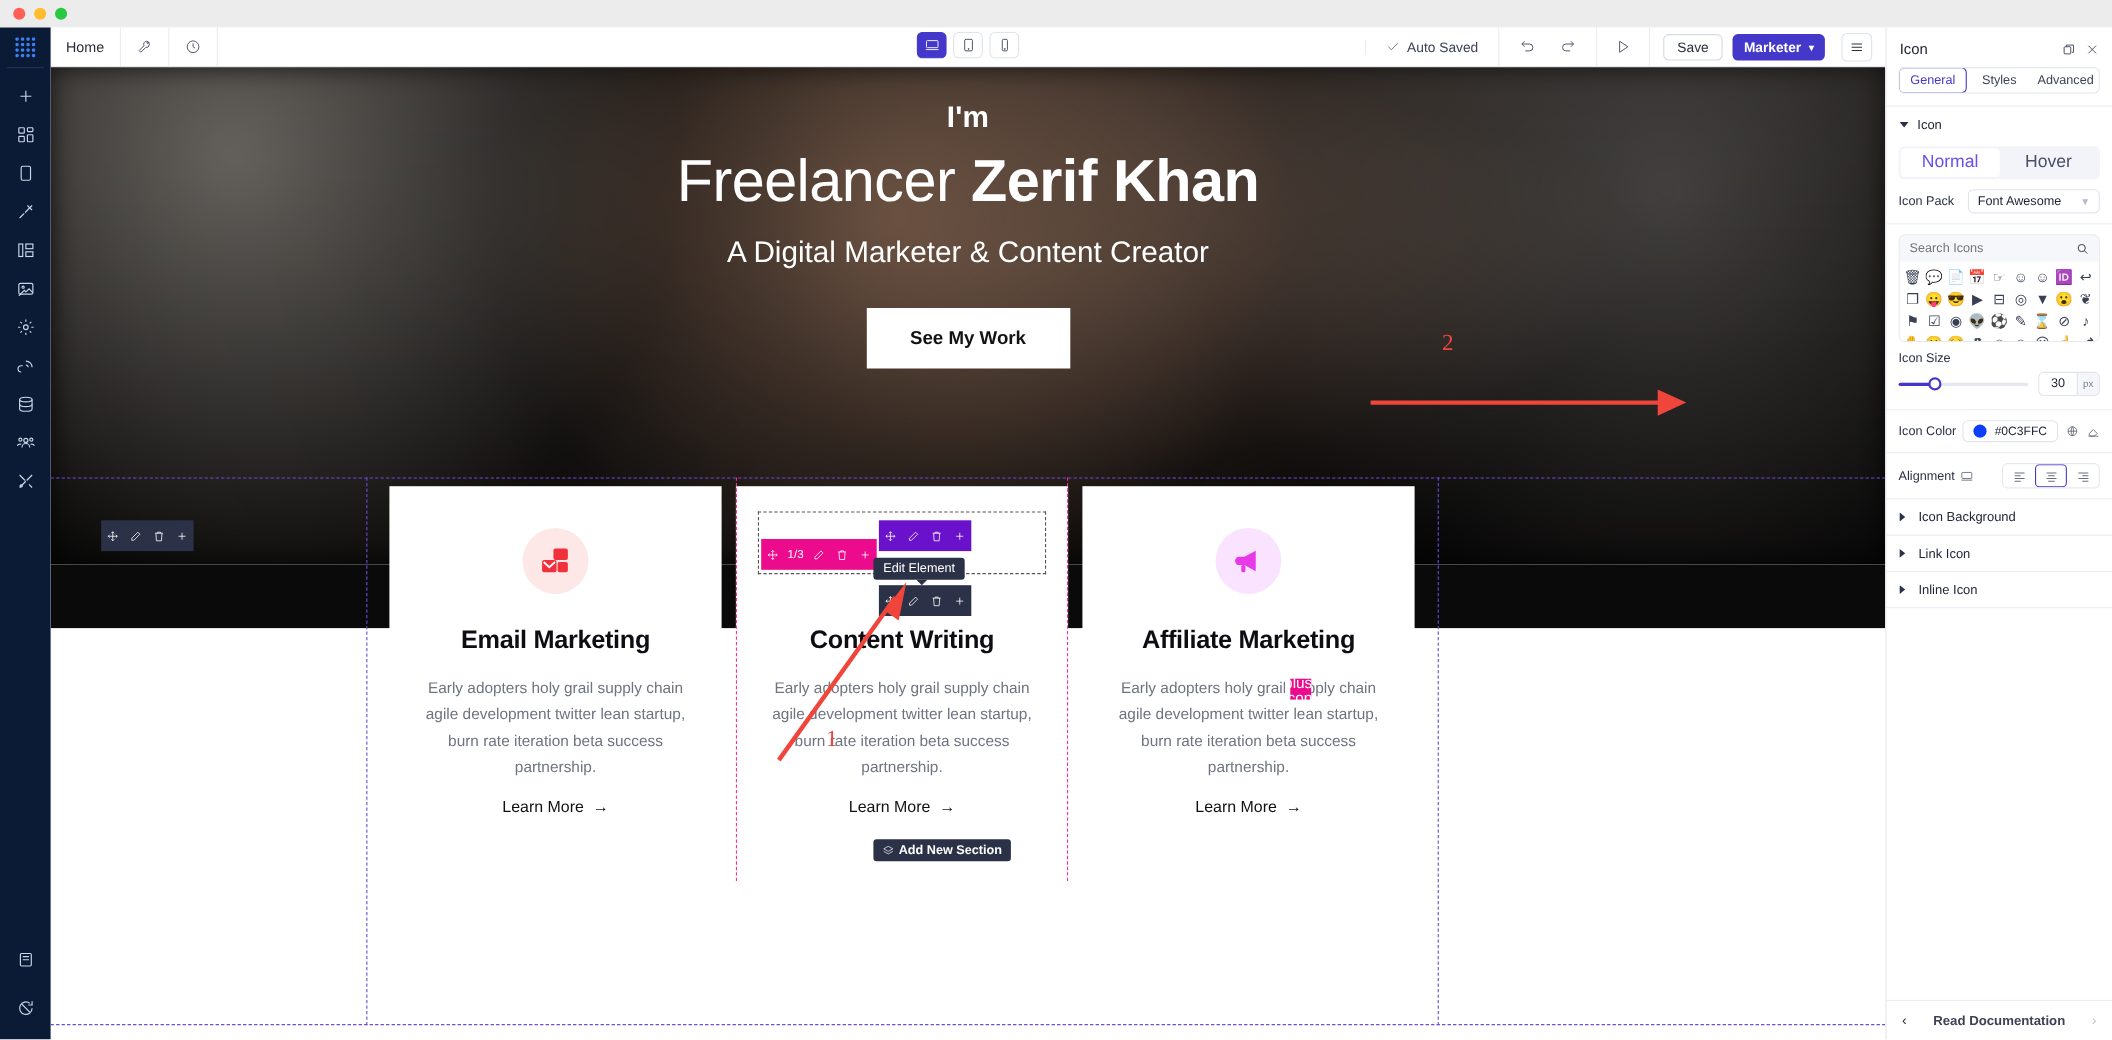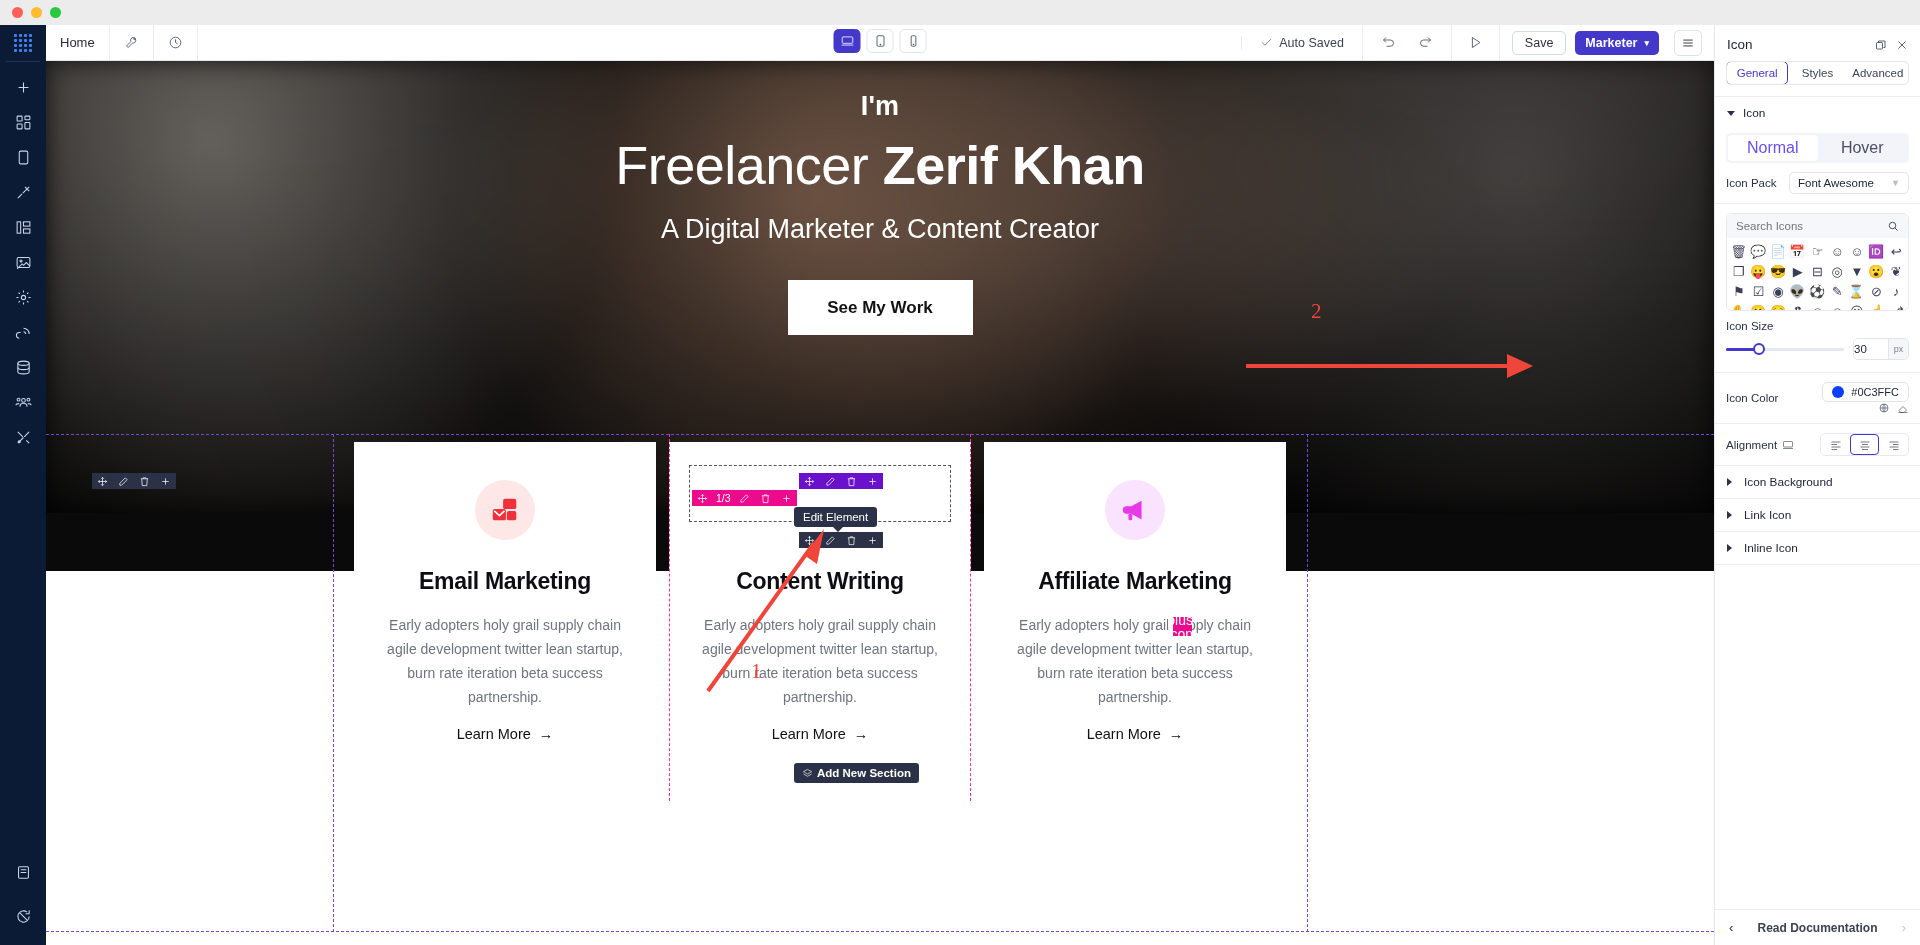--- a/index.html
+++ b/index.html
@@ -152,21 +152,21 @@
   .mid-col-border.r{ left:auto; right:0; }
 
   
   .plus-tab{
     position:absolute; width:19px; height:19px; background:#ec0b8c; color:#fff;
     display:flex; align-items:center; justify-content:center; font-size:14px; line-height:1; cursor:pointer;
     left:1127px; top:556px; z-index:25;
   }
 
   
-  .tbar{ position:absolute; display:flex; align-items:center; height:16px; z-index:26;justify-content:center; }
+  .tbar{ position:absolute; display:flex; align-items:center; height:28px; z-index:26;justify-content:center; }
   .tbar span{ display:flex; align-items:center; justify-content:center; width:21px; height:20px; cursor:pointer;}
   .tbar svg{ width:11px; height:11px; stroke:#fff; fill:none; stroke-width:1.6;}
   .tbar .lbl{ font-size:10.5px; color:#fff; width:auto; padding:0 3px;}
   .tb-dark{ background:#2b3247; }
   .tb-purple{ background:#6a11cb; }
   .tb-pink{ background:#ec0b8c; }
 
   .tb-section{ left:46px; top:412px; }
   .tb-purple-1{ left:753px; top:412px; }
   .tb-pink-1{ left:646px; top:429px; }
@@ -246,21 +246,21 @@
   }
   .icon-grid i{
     font-style:normal; font-size:13px; color:#3a4054; text-align:center; line-height:17px; cursor:pointer;
   }
 
   .slider-row{ display:flex; align-items:center; gap:9px; padding:4px 11px 0;}
   .track{ flex:1; height:3px; background:#e6e8f0; border-radius:2px; position:relative;}
   .track .fill{ position:absolute; left:0; top:0; height:3px; background:#4338ca; border-radius:2px; width:28%;}
   .track .knob{ position:absolute; left:28%; top:-4.5px; width:12px;height:12px;border-radius:50%;background:#fff;border:2px solid #4338ca; transform:translateX(-50%); cursor:pointer;}
   .numbox{ display:flex; border:1px solid #e1e4ec; border-radius:5px; overflow:hidden; height:22px;}
-  .numbox input{ width:34px; border:none; outline:none; text-align:left; font-size:11.5px; color:#22263a; font-family:"Liberation Sans",sans-serif;}
+  .numbox input{ width:34px; border:none; outline:none; text-align:center; font-size:11.5px; color:#22263a; font-family:"Liberation Sans",sans-serif;}
   .numbox .unit{ width:20px; background:#f5f6fa; font-size:9px; color:#7b8096; display:flex; align-items:center; justify-content:center; border-left:1px solid #e1e4ec;}
 
   .colorbox{
     display:flex; align-items:center; gap:7px; border:1px solid #e1e4ec; border-radius:5px; padding:3px 9px; cursor:pointer;
   }
   .swatch{ width:12px;height:12px;border-radius:50%;}
   .colorbox span{ font-size:11px; color:#22263a;}
   .mini-icons{ display:flex; align-items:center; gap:7px; margin-left:7px;}
   .mini-icons svg{ width:12px;height:12px;stroke:#444a5e;fill:none;stroke-width:1.3;cursor:pointer;}
 
@@ -769,21 +769,21 @@
         <div class="numbox">
           <input value="30" style="">
           <div class="unit">px</div>
         </div>
       </div>
 
       <div class="hr" style="margin-top:12px"></div>
 
       <div class="row">
         <div class="row-lbl">Icon Color</div>
-        <div style="display:flex;align-items:flex-end;flex-direction:column;">
+        <div style="display:flex;align-items:center;">
           <div class="colorbox">
             <span class="swatch" id="swatch" style="background: rgb(12, 63, 252);"></span>
             <span>#0C3FFC</span>
           </div>
           <div class="mini-icons">
             <svg viewBox="0 0 24 24">
                 <circle cx="12" cy="12" r="8"></circle>
                 <path d="M4 12h16M12 4c3 3.5 3 12.5 0 16M12 4c-3 3.5-3 12.5 0 16"></path>
               </svg>
             <svg viewBox="0 0 24 24">

